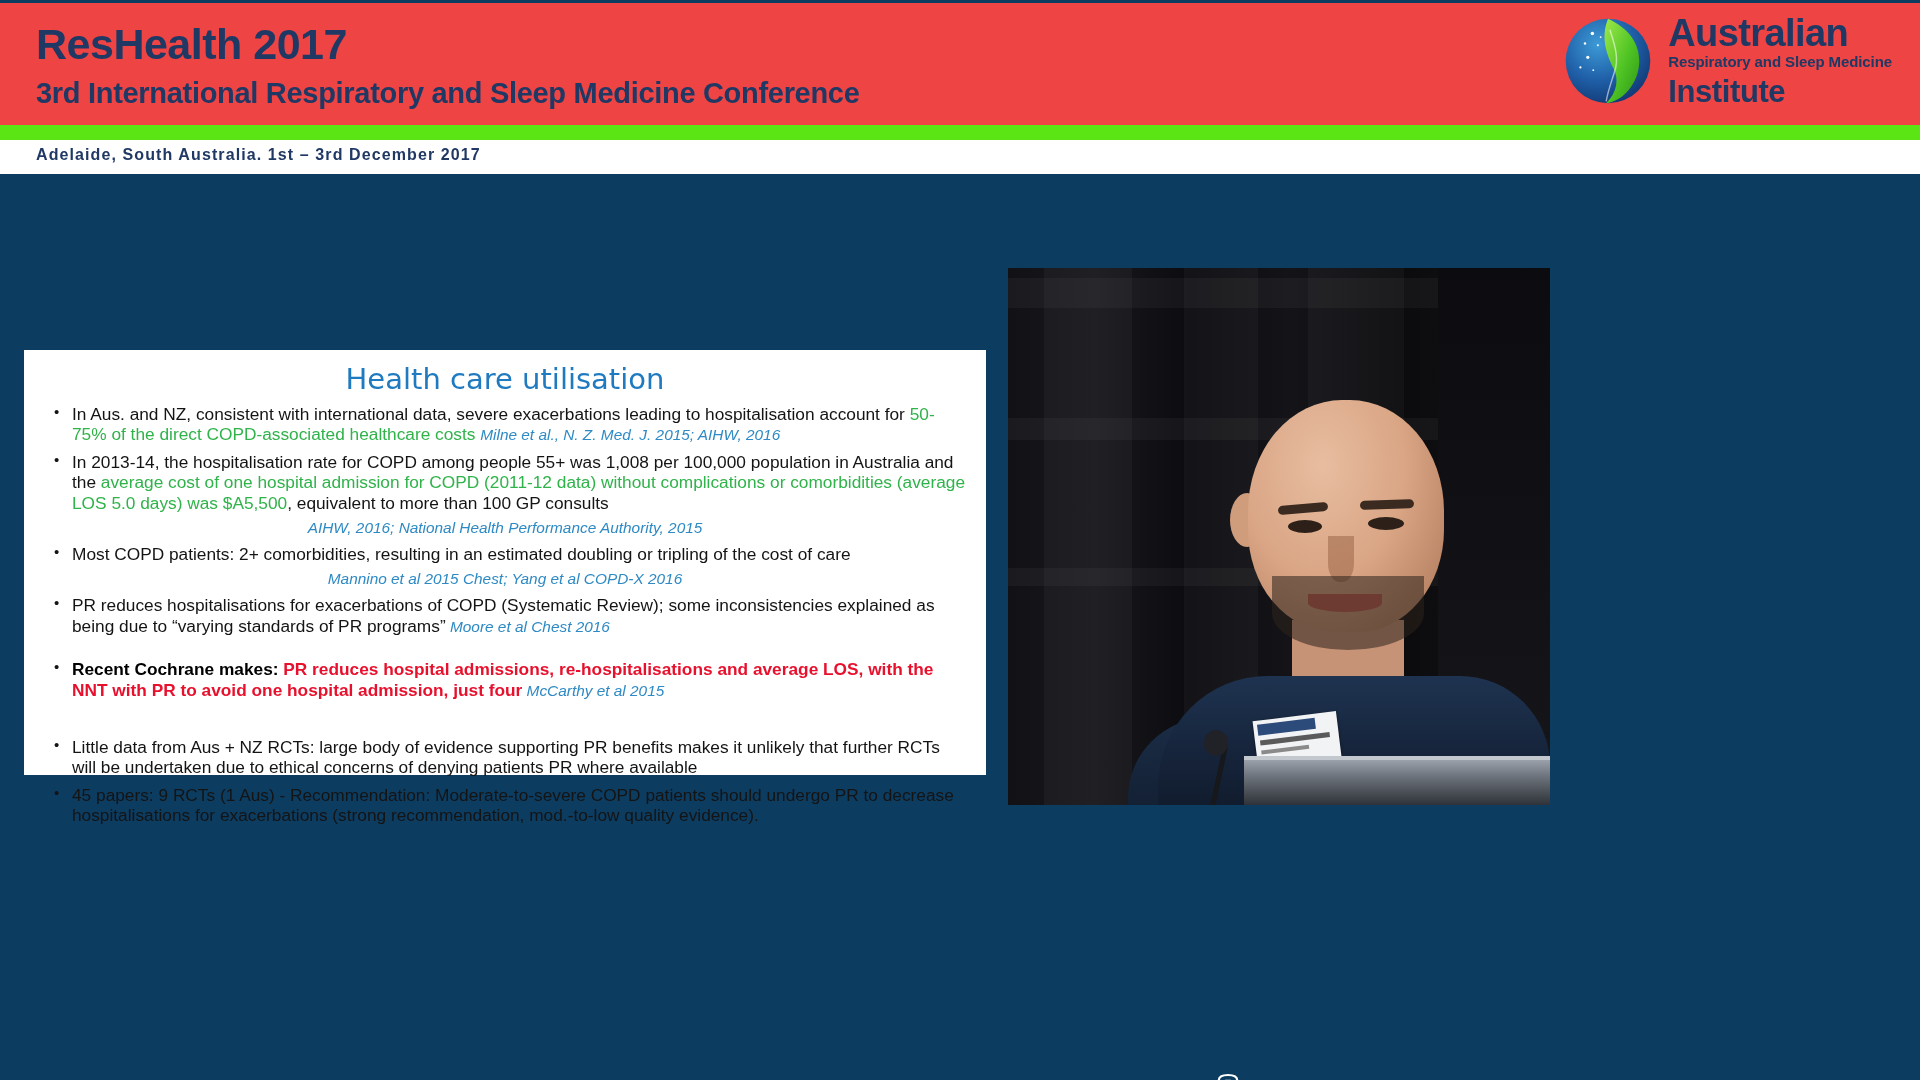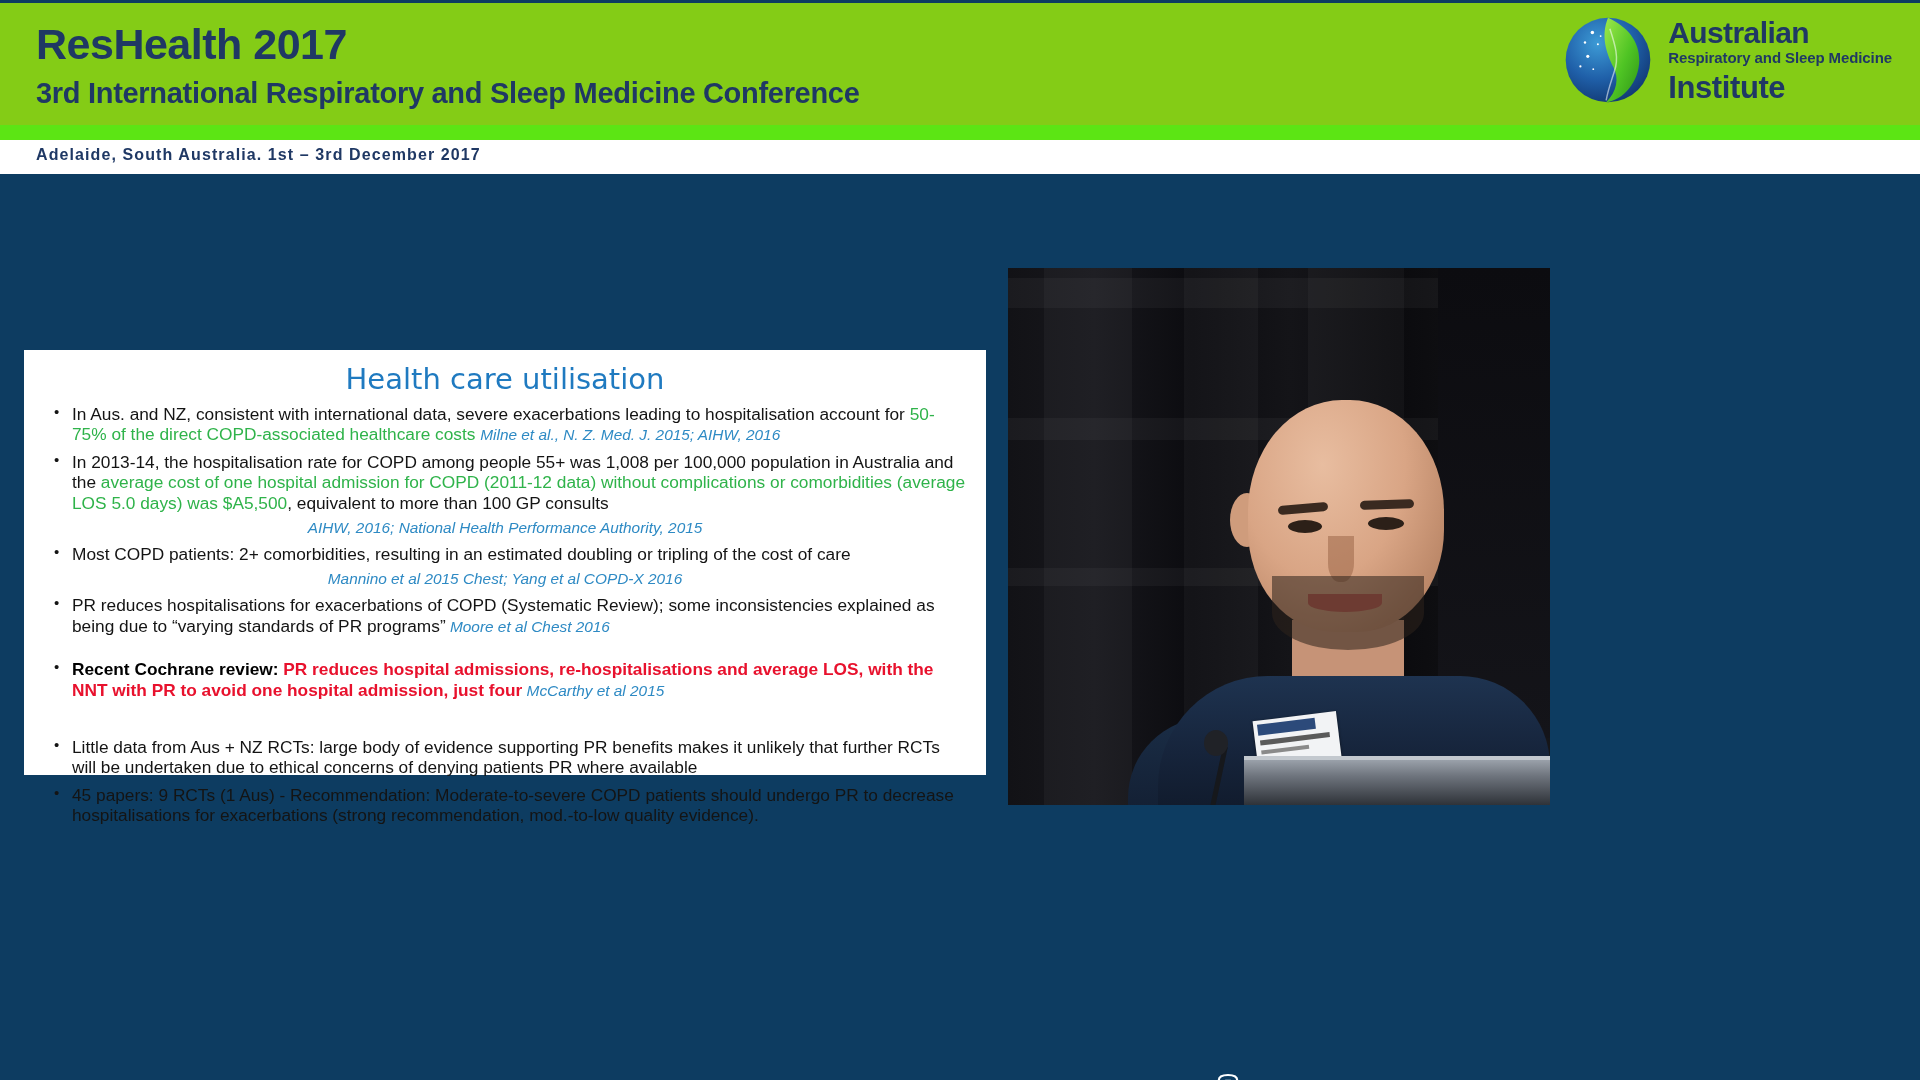--- a/index.html
+++ b/index.html
@@ -7,21 +7,21 @@
     width: 1920px; height: 1080px;
     font-family: "Liberation Sans", sans-serif;
     background: #0d3c61;
     overflow: hidden;
   }
   #stage { position: relative; width: 1920px; height: 1080px; background: #0d3c61; }
 
   
   .header {
     position: absolute; left: 0; top: 0; width: 1920px; height: 125px;
-    background: #84cc16;
+    background: #ef4444;
   }
   .header-top-rule {
     position: absolute; left: 0; top: 0; width: 1920px; height: 3px;
     background: #0d3c61;
   }
   .conf-title {
     position: absolute; left: 36px; top: 22px;
     font-size: 43px; font-weight: bold; color: #1f3864;
     letter-spacing: -0.5px; line-height: 1.05;
     font-family: "Liberation Sans", sans-serif;
@@ -45,21 +45,21 @@
     letter-spacing: 1.1px;
   }
 
   
   .logo-wrap {
     position: absolute; right: 28px; top: 14px;
     display: flex; align-items: center; gap: 14px;
   }
   .logo-mark { width: 92px; height: 92px; position: relative; flex: none; }
   .logo-text { line-height: 1.0; }
-  .logo-l1 { font-size: 30px; font-weight: bold; color: #1f3864; letter-spacing: -0.6px; }
+  .logo-l1 { font-size: 38px; font-weight: bold; color: #1f3864; letter-spacing: -0.6px; }
   .logo-l2 { font-size: 15px; font-weight: bold; color: #1f3864; letter-spacing: -0.1px; margin-top: 2px; }
   .logo-l3 { font-size: 31px; font-weight: bold; color: #1f3864; letter-spacing: -0.4px; margin-top: 7px; }
 
   
   .slide {
     position: absolute; left: 24px; top: 350px;
     width: 962px; height: 425px;
     background: #ffffff;
     padding: 12px 18px 10px 18px;
   }
@@ -255,21 +255,21 @@
       <div class="bullet"><span>In 2013-14, the hospitalisation rate for COPD among people 55+ was 1,008 per 100,000 population in Australia and the </span><span class="g">average cost of one hospital admission for COPD (2011-12 data) without complications or comorbidities (average LOS 5.0 days) was $A5,500</span><span>, equivalent to more than 100 GP consults</span></div>
       <div class="cite-line">AIHW, 2016; National Health Performance Authority, 2015</div>
 
       <div class="bullet"><span>Most COPD patients: 2+ comorbidities, resulting in an estimated doubling or tripling of the cost of care</span></div>
       <div class="cite-line">Mannino et al 2015 Chest; Yang et al COPD-X 2016</div>
 
       <div class="bullet"><span>PR reduces hospitalisations for  exacerbations of COPD (Systematic Review); some inconsistencies explained as being due to “varying standards of PR programs”</span><span class="cite">          Moore et al Chest 2016</span></div>
 
       <div class="spacer-sm"></div>
 
-      <div class="bullet"><span class="b">Recent Cochrane review: </span><span class="r">PR reduces hospital admissions, re-hospitalisations and average LOS, with the NNT with PR to avoid one hospital admission, just four</span><span class="cite">          McCarthy et al 2015</span></div>
+      <div class="bullet"><span class="b">Recent Cochrane makes: </span><span class="r">PR reduces hospital admissions, re-hospitalisations and average LOS, with the NNT with PR to avoid one hospital admission, just four</span><span class="cite">          McCarthy et al 2015</span></div>
 
       <div class="spacer-md"></div>
 
       <div class="bullet"><span>Little data from Aus + NZ RCTs: large body of evidence supporting PR benefits makes it unlikely that further RCTs will be undertaken due to ethical concerns of denying patients PR where available</span></div>
 
       <div class="bullet"><span>45 papers: 9 RCTs (1 Aus) - Recommendation: Moderate-to-severe COPD patients should undergo PR to decrease hospitalisations for exacerbations (strong recommendation, mod.-to-low quality evidence).</span></div>
     </div>
   </div>
 
   <div class="video">

